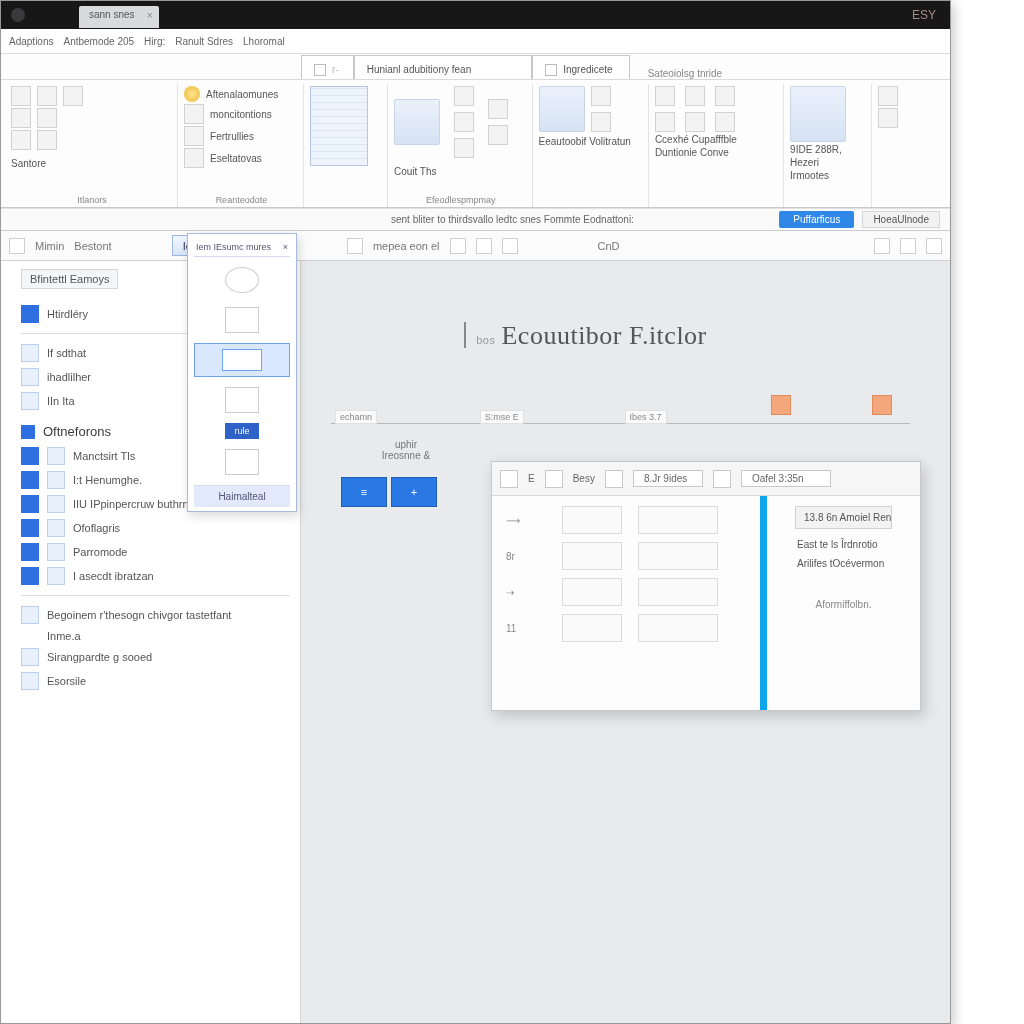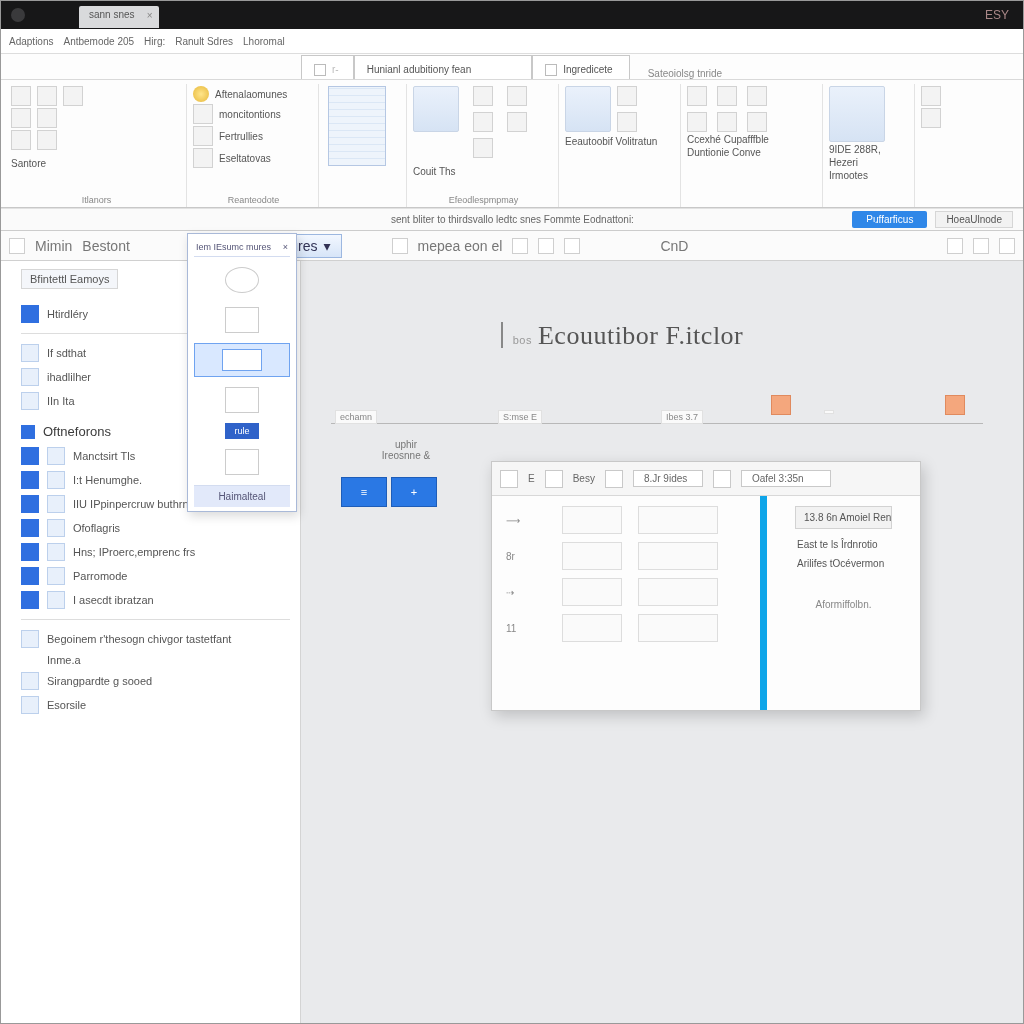--- a/index.html
+++ b/index.html
@@ -1,17 +1,17 @@
 <!DOCTYPE html>
 <html><head>
 <meta charset="utf-8">
 <style>
   * { box-sizing: border-box; margin: 0; padding: 0; }
   html, body { width: 1024px; height: 1024px; overflow: hidden; font-family: "Segoe UI", Tahoma, Arial, sans-serif; font-size: 11px; color: #333; background: #fff; }
-  .window { position: relative; width: 1024px; height: 1024px; background: #f1f2f3; border: 1px solid #999; box-shadow: inset 0 0 0 1px #fff, 4px 4px 10px rgba(0,0,0,.18); }
+  .window { position: relative; width: 951px; height: 1024px; background: #f1f2f3; border: 1px solid #999; box-shadow: inset 0 0 0 1px #fff, 4px 4px 10px rgba(0,0,0,.18); }
 
   
   .titlebar { height: 28px; background: #171718; color: #aaa; display: flex; align-items: center; }
   .tb-left { width: 78px; display:flex; align-items:center; gap:6px; padding-left:10px;}
   .tb-left .dot{width:14px;height:14px;border-radius:50%;background:#3a3a3c;}
   .tb-tab { height: 22px; background:#d9dadc; color:#555; padding: 3px 24px 0 10px; font-size:10px; border-radius:2px 2px 0 0; margin-top:4px; position:relative;}
   .tb-tab .x{position:absolute;right:6px;top:4px;color:#888;}
   .tb-spacer{flex:1;}
   .tb-right{padding-right:14px;color:#a88;font-size:12px;}
 
@@ -23,35 +23,35 @@
   .ribbon-wrap{background:#fdfdfd; border-bottom:1px solid #ccc;}
   .ribbon-tabs{height:26px;display:flex;align-items:flex-end;padding-left:300px;gap:0;border-bottom:1px solid #d9d9d9;}
   .rt{height:24px;border:1px solid #c8c8c8;border-bottom:none;background:#fff;padding:4px 60px 0 12px;font-size:10px;color:#555;display:flex;align-items:center;gap:6px;}
   .rt.small{padding-right:14px;color:#777;}
   .rt .ric{width:12px;height:12px;border:1px solid #bbb;}
   .rt-post{margin-left:18px;padding-top:6px;color:#888;font-size:10px;display:flex;align-items:center;gap:6px;}
 
   .ribbon{height:128px;display:flex;border-bottom:1px solid #c8c8c8;padding:4px 6px 0 6px;gap:2px;overflow:hidden;}
   .rgroup{border-right:1px solid #e3e3e3;padding:2px 10px 0 4px;display:flex;flex-direction:column;gap:2px;min-width:70px;position:relative;}
   .rgroup .glabel{position:absolute;bottom:2px;left:0;right:0;text-align:center;font-size:9px;color:#888;}
-  .rrow{display:flex;align-items:flex-start;gap:6px;}
+  .rrow{display:flex;align-items:center;gap:6px;}
   .ric-lg{width:46px;height:46px;border:1px solid #c9d5e6;background:linear-gradient(#eaf1fb,#d6e3f4);border-radius:2px;display:flex;align-items:center;justify-content:center;}
   .ric-sm{width:20px;height:20px;border:1px solid #d2d2d2;background:#f3f3f3;}
   .ricon-stack{display:flex;flex-direction:column;gap:6px;}
   .rbtn{display:flex;align-items:center;gap:6px;font-size:10px;color:#555;white-space:nowrap;}
   .big-gallery{width:58px;height:80px;border:1px solid #b5c7e3;background:repeating-linear-gradient(0deg,#eef4fb,#eef4fb 6px,#dbe7f5 6px,#dbe7f5 7px);margin-right:8px;}
 
   .ribbon-caption{height:22px;border-top:1px solid #e2e2e2;display:flex;align-items:center;font-size:10px;color:#666;padding:0 10px;gap:40px;background:#fafafa;}
   .cap-right{margin-left:auto;display:flex;align-items:center;gap:8px;}
   .pill{background:#2f87e8;color:#fff;padding:3px 14px;border-radius:2px;font-size:10px;position:relative;}
   .pill:after{content:"";position:absolute;left:12px;bottom:-6px;border:6px solid transparent;border-top-color:#2f87e8;}
   .cap-link{border:1px solid #d6d6d6;background:#f2f2f2;padding:2px 10px;color:#555;}
 
   
-  .toolstrip{height:30px;border-bottom:1px solid #d0d0d0;background:#fbfbfb;display:flex;align-items:center;padding:0 8px;gap:10px;color:#777;font-size:14px;}
+  .toolstrip{height:30px;border-bottom:1px solid #d0d0d0;background:#fbfbfb;display:flex;align-items:center;padding:0 8px;gap:10px;color:#777;font-size:11px;}
   .ts-ic{width:16px;height:16px;border:1px solid #cfcfcf;background:#fff;}
   .drop-trigger{border:1px solid #9cb7e0;background:linear-gradient(#f2f7ff,#d7e5f8);padding:3px 10px;color:#335;display:flex;align-items:center;gap:6px;}
 
   
   .main{position:absolute;top:260px;left:0;right:0;bottom:0;display:flex;}
   .sidebar{width:300px;border-right:1px solid #d4d4d4;background:#fff;overflow:hidden;padding:8px 10px 8px 20px;}
   .canvas{flex:1;background:#e9eaec;position:relative;}
 
   .sb-head{font-size:11px;color:#555;border:1px solid #d6d6d6;padding:3px 8px;display:inline-block;margin-bottom:10px;background:#f4f6fa;}
   .sb-line{display:flex;align-items:center;gap:8px;margin:6px 0;color:#555;font-size:11px;white-space:nowrap;}
@@ -362,25 +362,20 @@
             <span>IIU IPpinpercruw   buthrng</span>
           </div>
           <div class="sb-line">
             <div class="sb-ic blue"></div>
             <div class="sb-ic"></div>
             <span>Ofoflagris</span>
           </div>
           <div class="sb-line">
             <div class="sb-ic blue"></div>
             <div class="sb-ic"></div>
-            <span>Hns;  IProerc,emprenc frs</span>
-          </div>
-          <div class="sb-line">
-            <div class="sb-ic blue"></div>
-            <div class="sb-ic"></div>
             <span>Parromode</span>
           </div>
           <div class="sb-line">
             <div class="sb-ic blue"></div>
             <div class="sb-ic"></div>
             <span>I asecdt ibratzan</span>
           </div>
         </div>
 
       <div class="sb-hr"></div>

